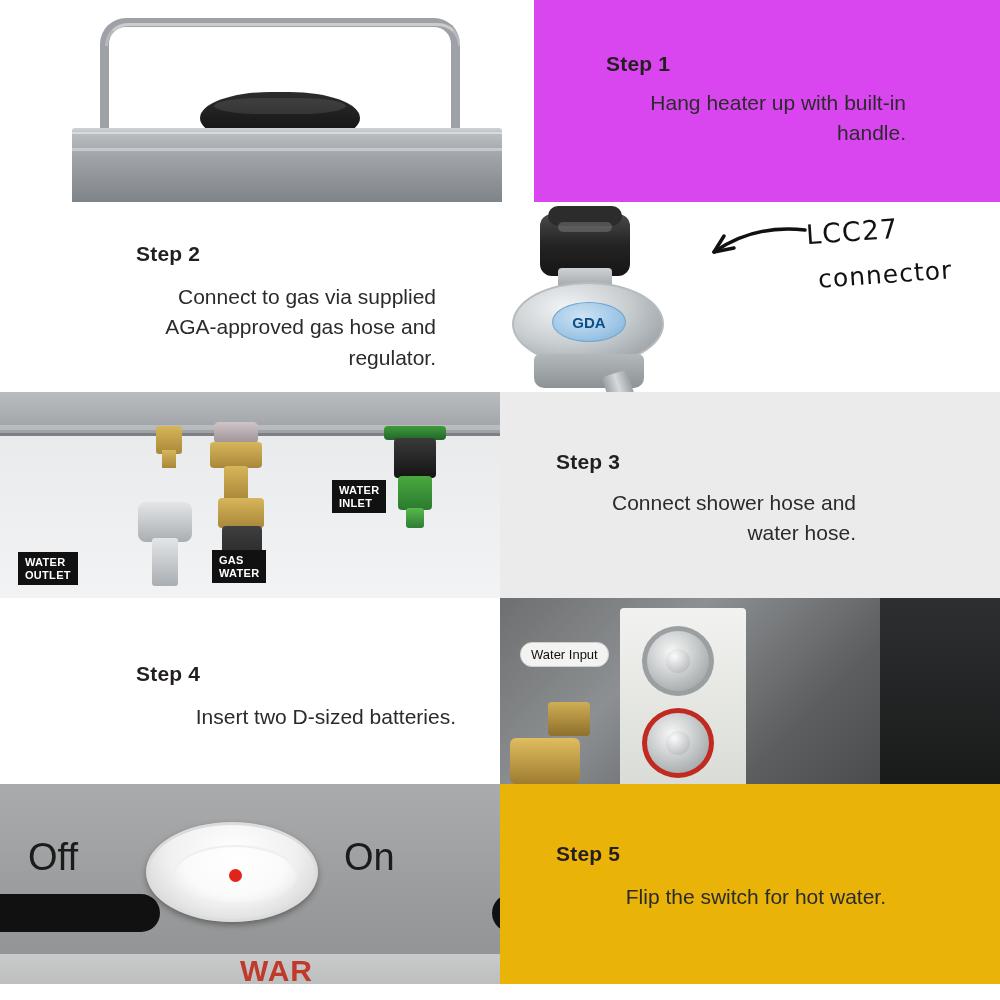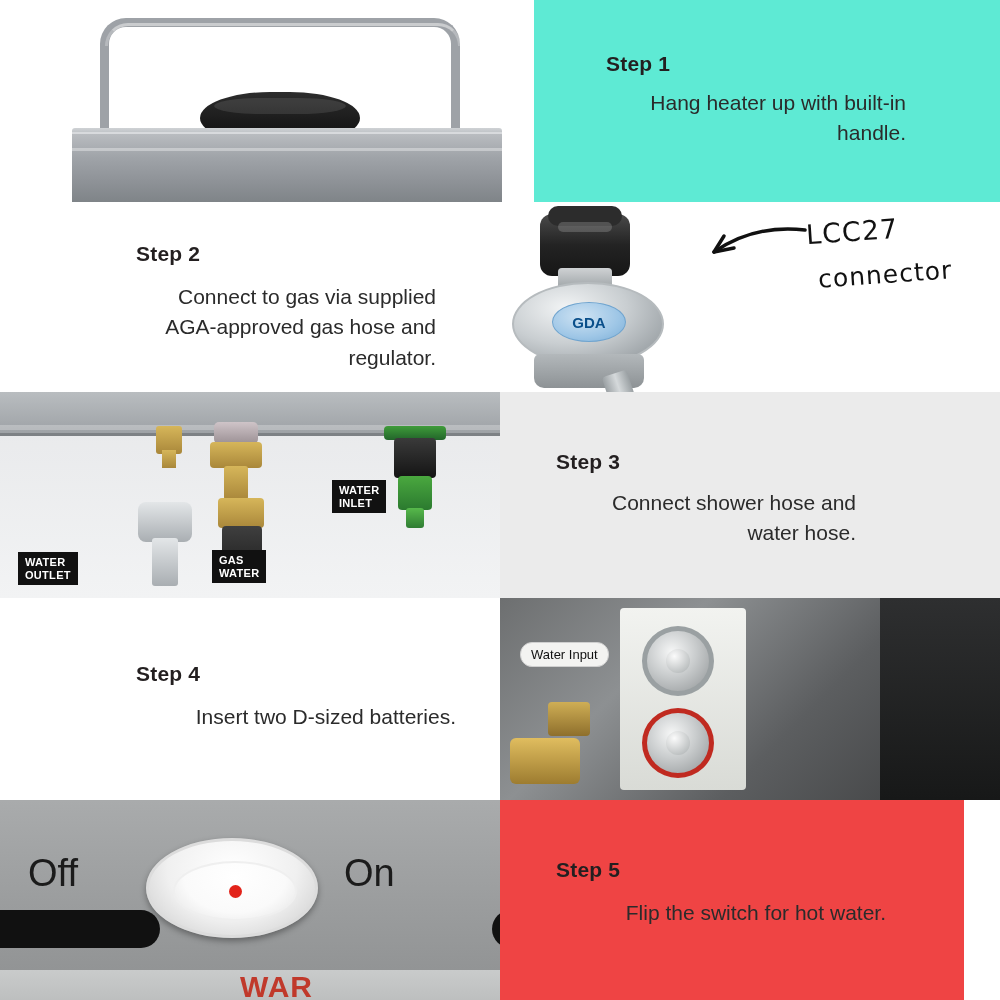--- a/index.html
+++ b/index.html
@@ -11,21 +11,21 @@
   }
   .page {
     position: relative;
     width: 1000px; height: 1000px;
     background: #ffffff;
   }
 
   
   .row { position: absolute; left: 0; width: 1000px; display: flex; }
   .panel-img { position: relative; overflow: hidden; }
-  .panel-text { position: relative; background: #5eead4; }
+  .panel-text { position: relative; background: #d946ef; }
   .step-title {
     font-size: 21px; font-weight: bold; color: #231f20;
     letter-spacing: .2px;
   }
   .step-body {
     font-size: 21px; color: #2b2b2b; line-height: 1.45;
     max-width: 330px;
     text-align: right;
   }
 
@@ -203,21 +203,21 @@
   .s4-brass2 {
     position:absolute; left: 48px; top: 104px; width: 42px; height: 34px;
     background: linear-gradient(180deg,#cfae55,#8e6f2c); border-radius: 4px;
   }
   .s4-dark {
     position:absolute; right:0; top:0; width: 120px; height: 202px;
     background: linear-gradient(180deg,#2e2f30,#171818);
   }
 
   
-  #row5 { top: 800px; height: 200px; }
+  #row5 { top: 784px; height: 200px; }
   #row5 .panel-img {
     width: 500px; height: 200px;
     background: linear-gradient(180deg,#a9abac 0%,#9a9c9d 55%,#8e9091 100%);
   }
   .sw-off, .sw-on {
     position: absolute; top: 52px; font-size: 38px; color: #1b1b1b;
     font-family: "Liberation Sans", sans-serif;
   }
   .sw-off { left: 28px; }
   .sw-on  { left: 344px; }
@@ -247,21 +247,21 @@
     background: #111; border-radius: 19px 0 0 19px;
   }
   .warn-strip {
     position: absolute; left: 0; bottom: 0; width: 500px; height: 30px;
     background: linear-gradient(180deg,#c9cbcb,#bdbfbf);
   }
   .warn-text {
     position: absolute; left: 240px; bottom: -4px;
     color: #c0392b; font-size: 30px; font-weight: bold; letter-spacing: 1px;
   }
-  #row5 .panel-text { width: 464px; height: 200px; background: #ef4444; }
+  #row5 .panel-text { width: 500px; height: 200px; background: #eab308; }
   #row5 .step-title { position: absolute; left: 56px; top: 58px; }
   #row5 .step-body  { position: absolute; left: 56px; top: 98px; width: 330px; }
 </style>
 </head>
 <body>
 
 <div class="page">
 
   <div class="row" id="row1">
     <div class="panel-img">

